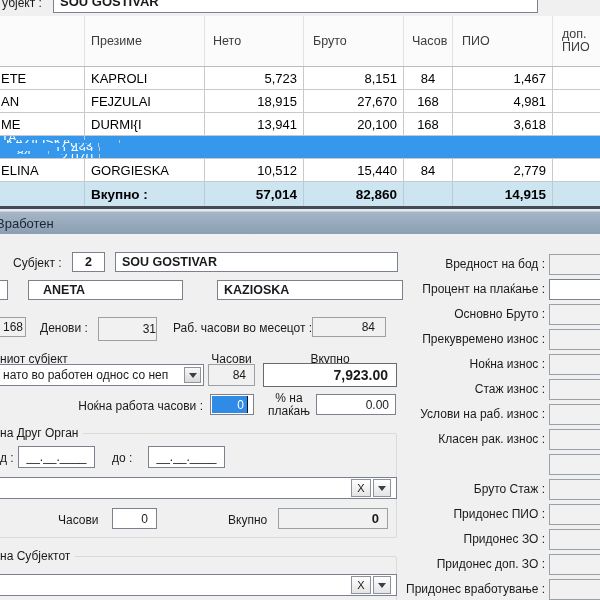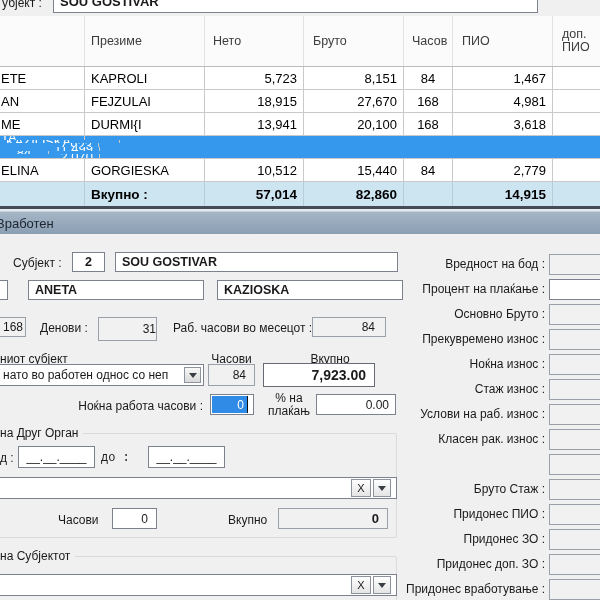--- a/index.html
+++ b/index.html
@@ -171,57 +171,57 @@
 
   <div class="titlebar">
     <span>Вработен</span>
   </div>
 
   <span class="lbl" style="left:13px; top:256px;">Субјект :</span>
   <div class="box white b ctr" style="left:72px; top:252px; width:33px; height:20px; font-size:12.5px;">2</div>
   <div class="box white b" style="left:115px; top:252px; width:283px; height:20px; padding-left:6px; font-size:12.5px;">SOU GOSTIVAR</div>
 
   <div class="box white" style="left:-12px; top:280px; width:20px; height:20px;"></div>
-  <div class="box white b" style="left:28px; top:280px; width:176px; height:20px; padding-left:6px; font-size:12.5px;">ANETA</div>
+  <div class="box white b" style="left:28px; top:280px; width:155px; height:20px; padding-left:14px; font-size:12.5px;">ANETA</div>
   <div class="box white b" style="left:217px; top:280px; width:186px; height:20px; padding-left:6px; font-size:12.5px;">KAZIOSKA</div>
 
   <div class="box r" style="left:-16px; top:317px; width:42px; height:20px; padding-right:2px;">168</div>
   <span class="lbl" style="left:40px; top:321px;">Денови :</span>
   <div class="box r" style="left:98px; top:317px; width:59px; height:24px; ">31</div>
   <span class="lbl" style="left:173px; top:321px;">Раб. часови во месецот :</span>
   <div class="box r" style="left:312px; top:317px; width:74px; height:20px; padding-right:10px;">84</div>
 
   <span class="lbl" style="left:0px; top:352px;">ниот субјект</span>
   <span class="lbl" style="left:208px; top:352px; width:47px; text-align:center;">Часови</span>
   <span class="lbl" style="left:300px; top:352px; width:60px; text-align:center;">Вкупно</span>
 
   <div class="combo" style="left:-6px; top:364px; width:210px; height:22px; padding-left:8px;">
     <span>нато во работен однос со неп</span>
     <span class="arrbtn">
         <span class="tri"></span>
       </span>
   </div>
   <div class="box r" style="left:208px; top:364px; width:47px; height:22px; padding-right:8px;">84</div>
-  <div class="box white b r" style="left:263px; top:363px; width:112px; height:24px; padding-right:8px; border-color:#666b73; font-size:14px;">7,923.00</div>
+  <div class="box white b r" style="left:263px; top:363px; width:134px; height:24px; padding-right:8px; border-color:#666b73; font-size:14px;">7,923.00</div>
 
   <span class="lbl right" style="left:40px; top:399px; width:163px;">Ноќна работа часови :</span>
   <div class="box white" style="left:210px; top:394px; width:44px; height:21px;">
     <span class="nightsel">0</span>
   </div>
   <div class="pct" style="left:262px; top:392px; width:54px;">
     <div>% на</div>
     <div>плаќањ</div>
   </div>
   <div class="box white r" style="left:316px; top:394px; width:80px; height:21px; padding-right:6px;">0.00</div>
 
   <div class="frame" style="left:-10px; top:433px; width:407px; height:105px;"></div>
   <span class="glabel" style="left:0px; top:426px;">на Друг Орган</span>
   <span class="lbl" style="left:0px; top:451px;">д :</span>
   <div class="box white ctr" style="left:18px; top:446px; width:77px; height:22px;">__.__.____</div>
-  <span class="lbl" style="left:101px; top:451px;font-family:Liberation Mono, monospace;">до :</span>
+  <span class="lbl" style="left:112px; top:451px;">до :</span>
   <div class="box white ctr" style="left:148px; top:446px; width:77px; height:22px;">__.__.____</div>
 
   <div class="combo" style="left:-6px; top:477px; width:403px; height:22px; padding-left:8px;"></div>
   <div class="btn" style="left:351px; top:479px; width:20px; height:18px;">X</div>
   <div class="btn" style="left:373px; top:479px; width:18px; height:18px;">
       <span class="tri"></span>
     </div>
 
   <span class="lbl" style="left:58px; top:513px;">Часови</span>
   <div class="box white r" style="left:112px; top:508px; width:45px; height:21px; padding-right:8px;">0</div>

